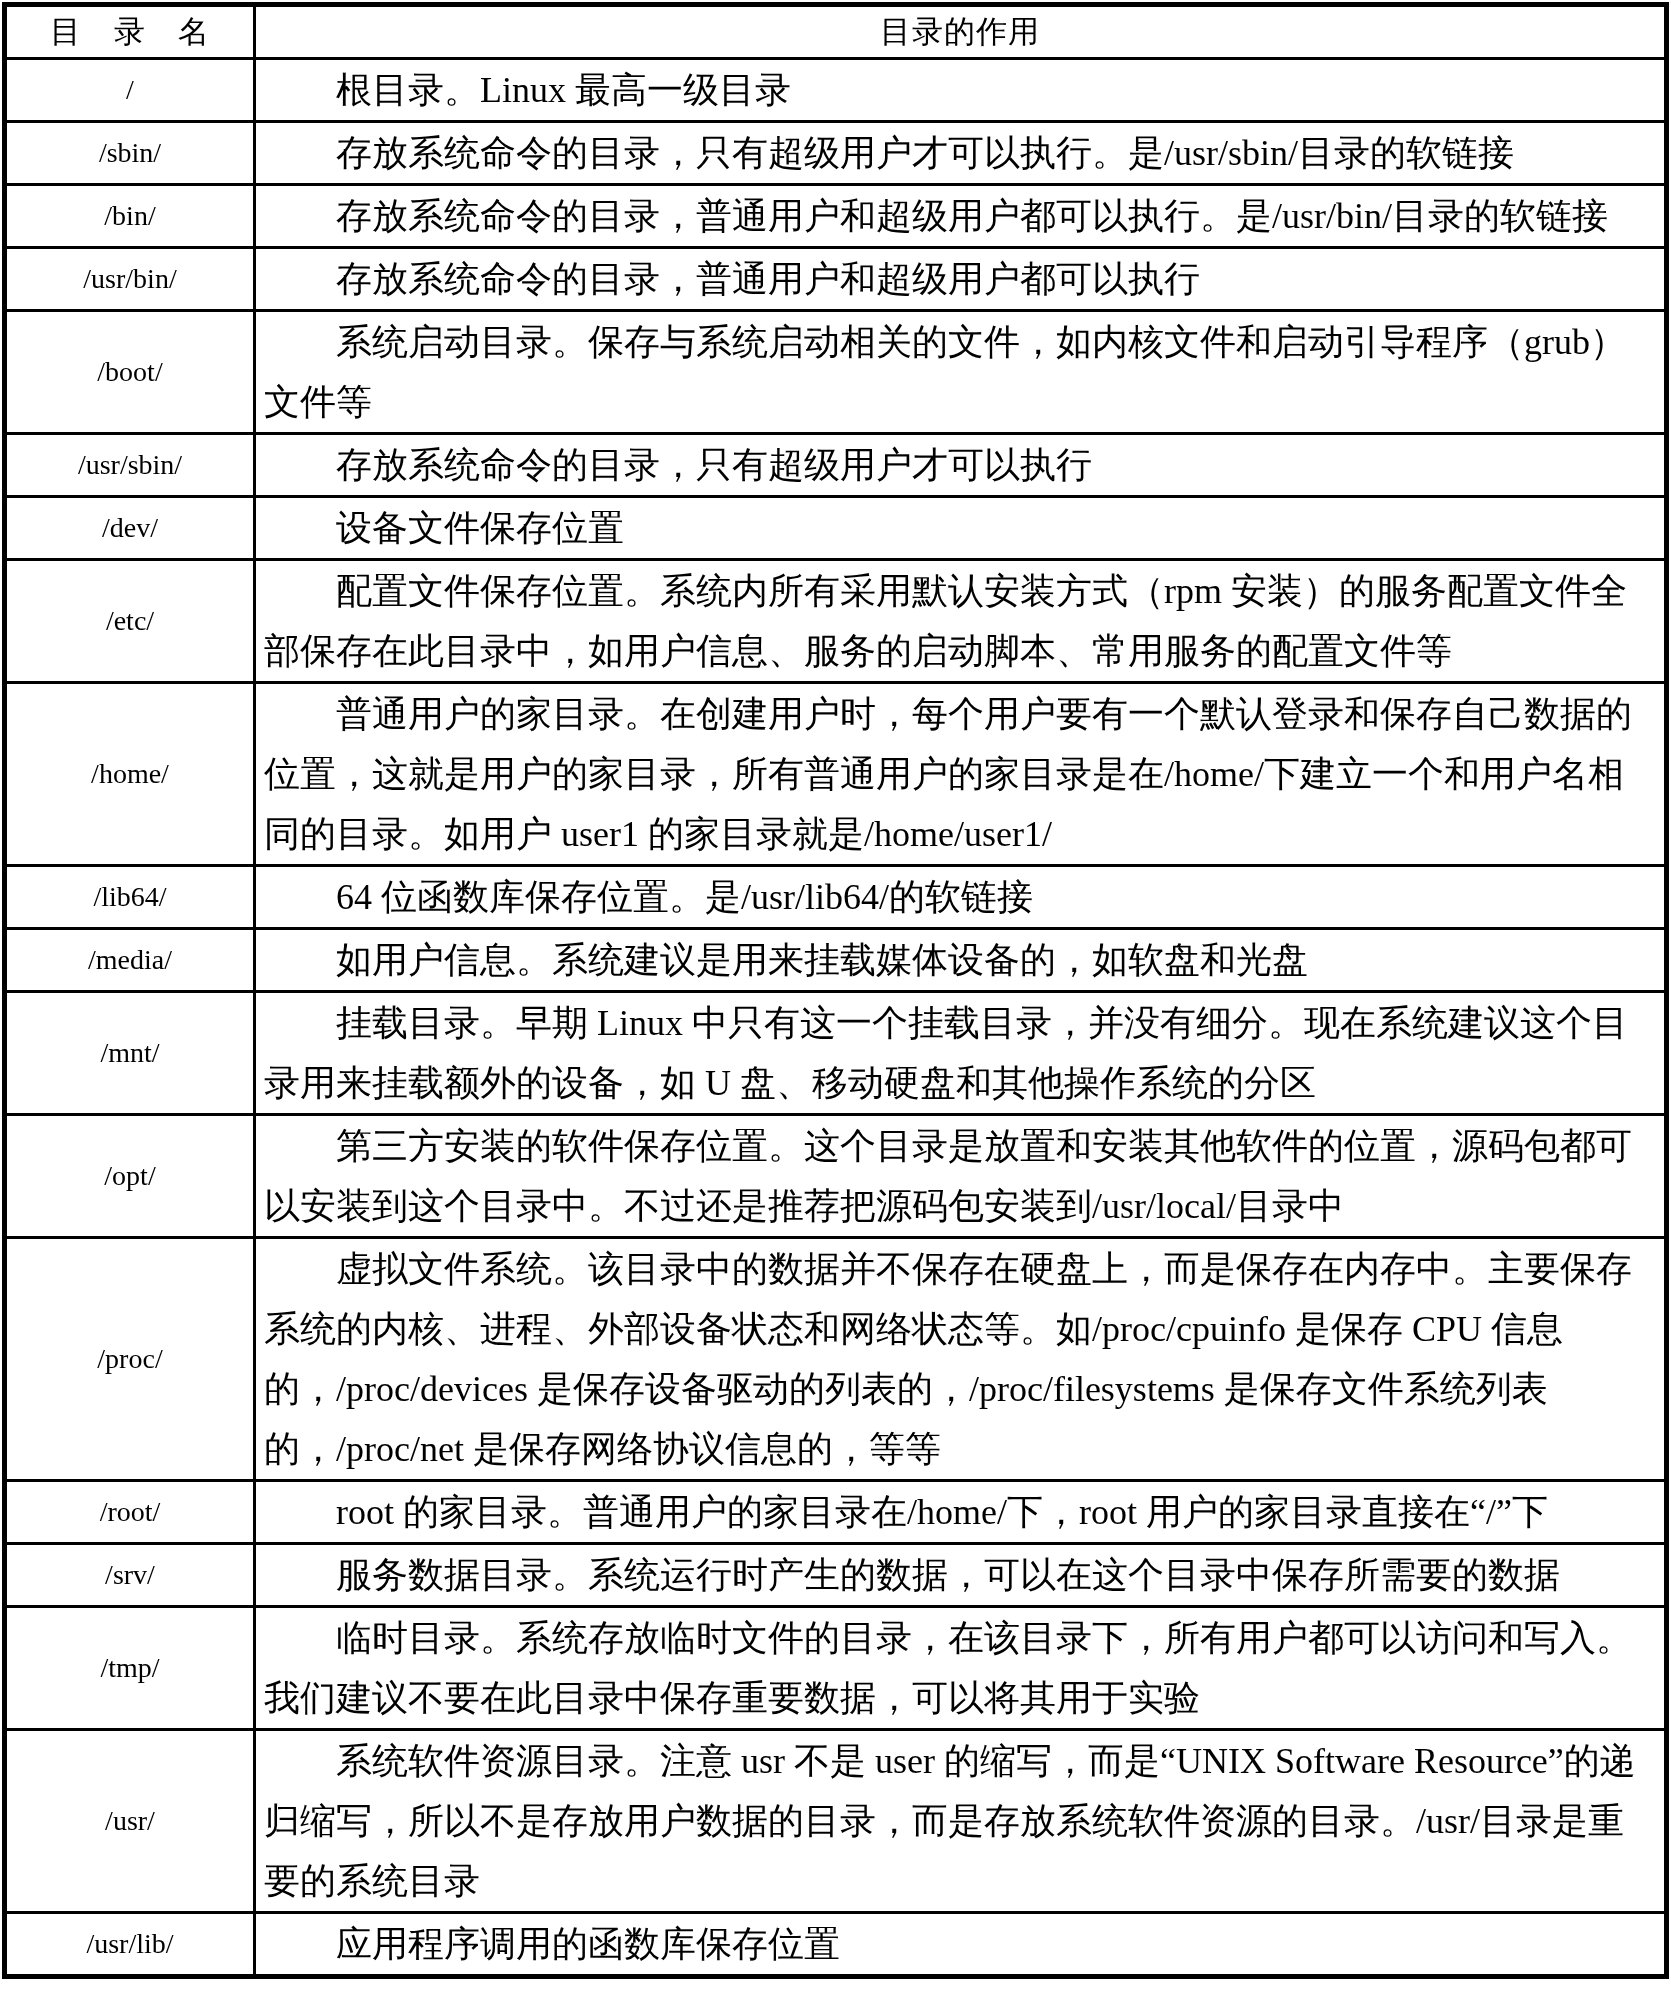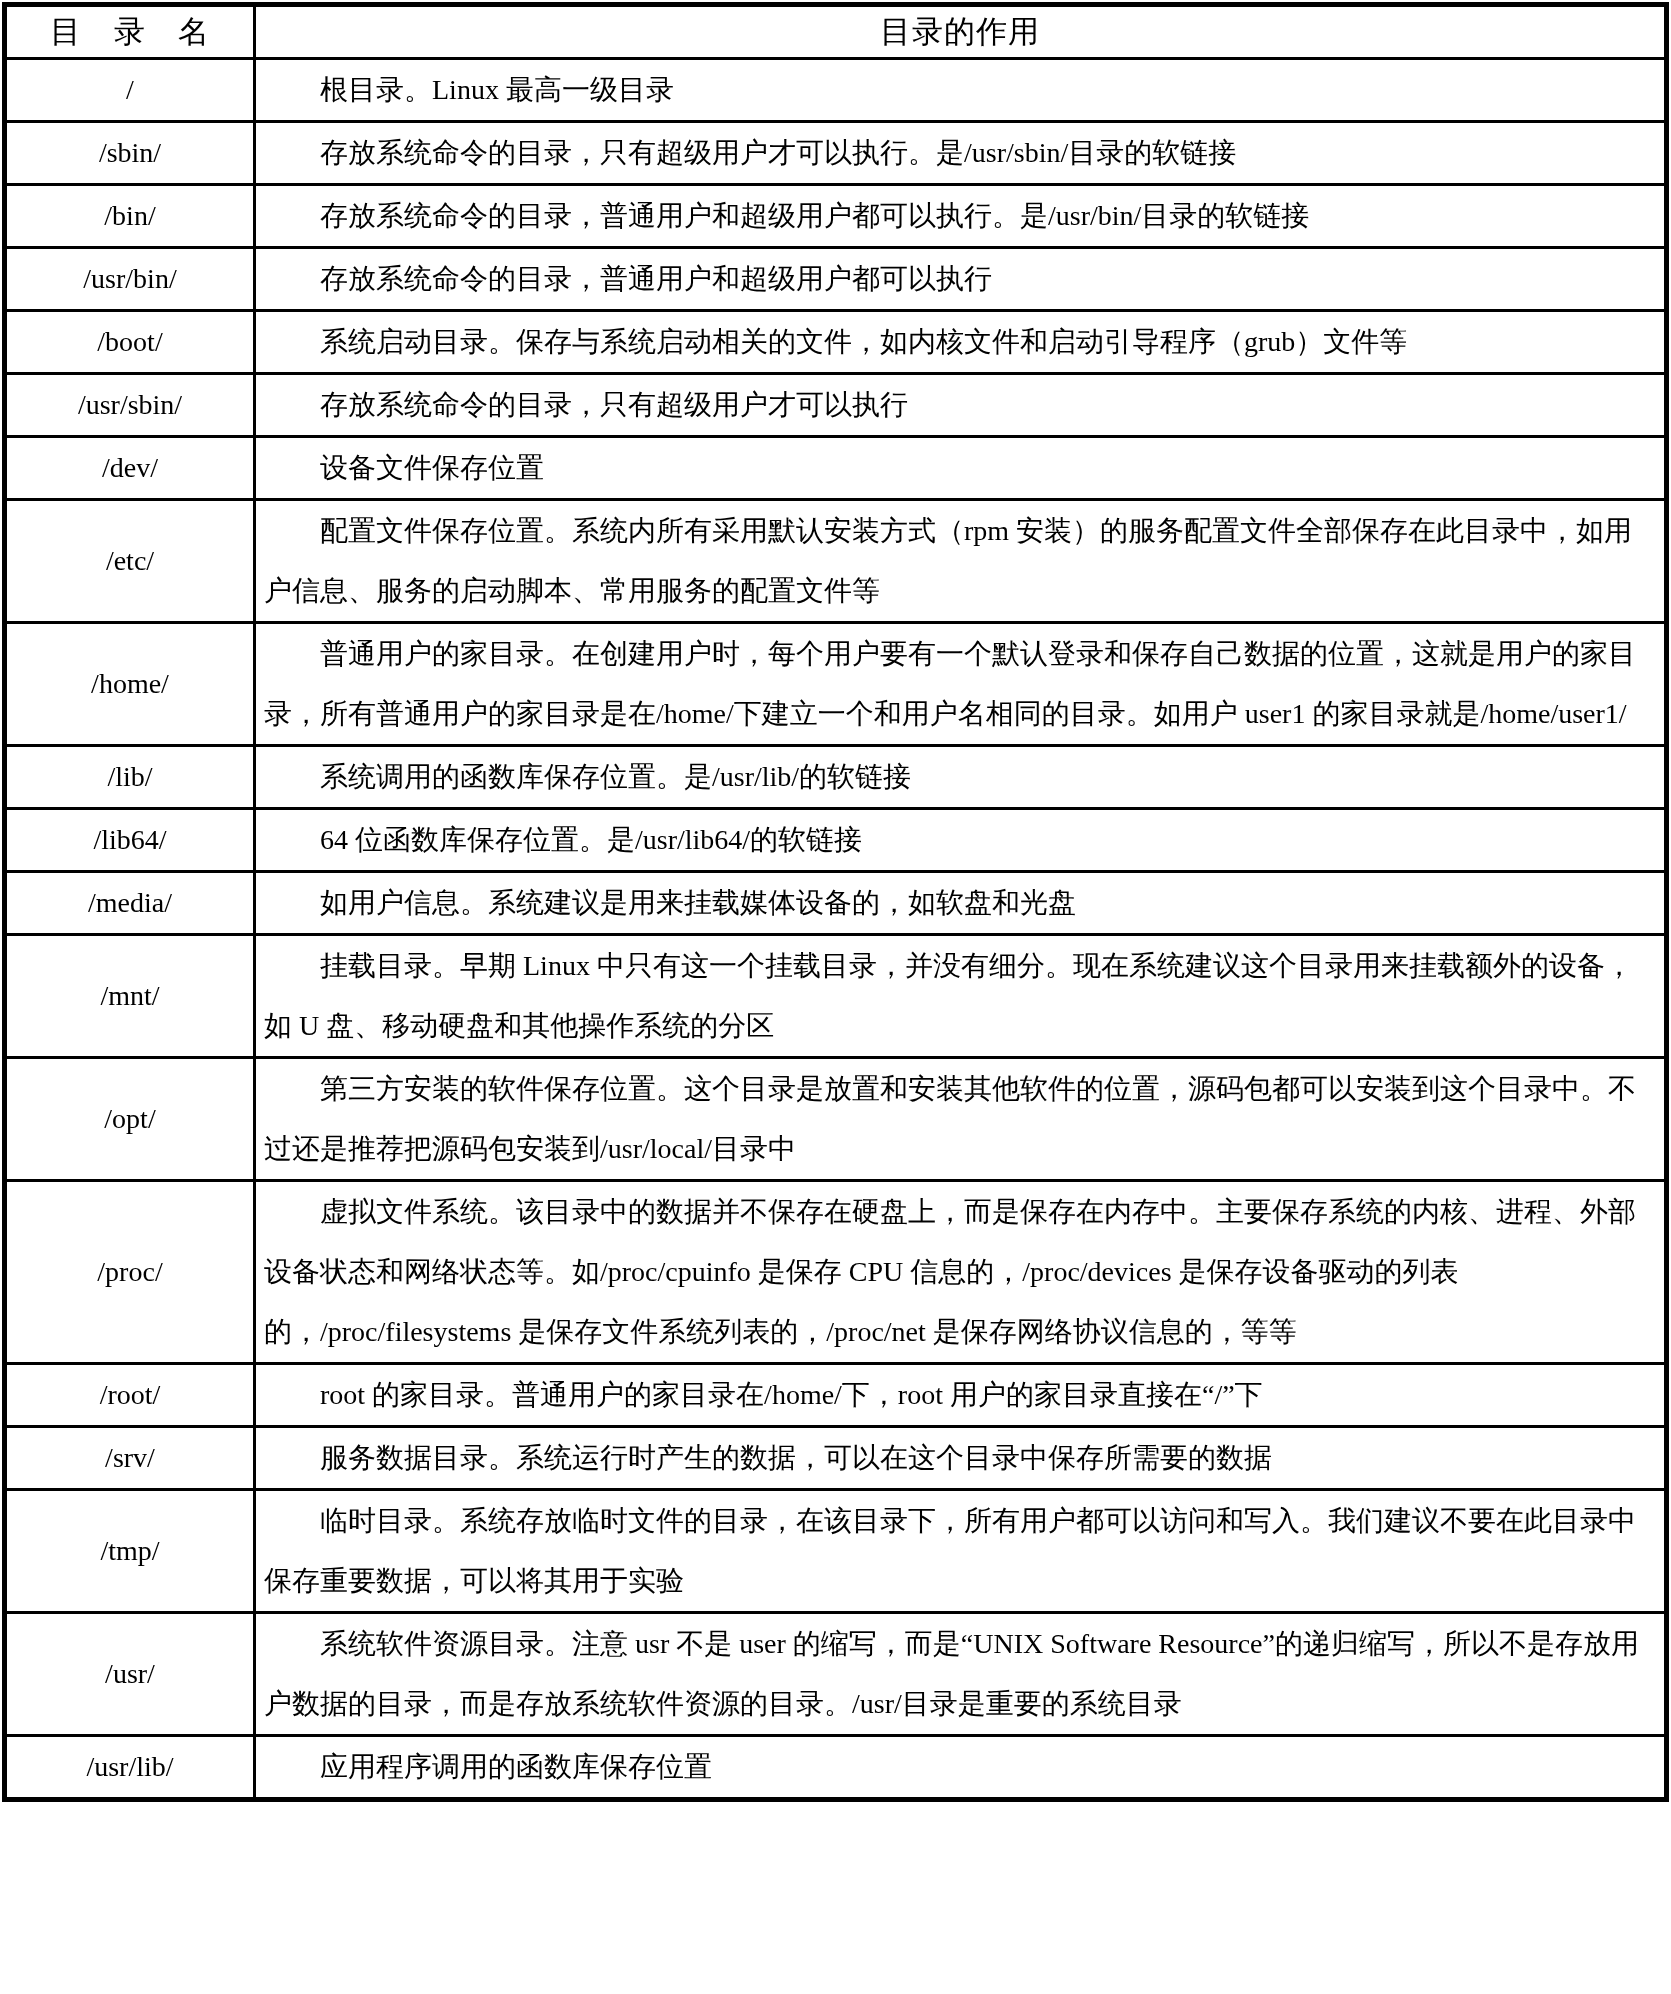--- a/index.html
+++ b/index.html
@@ -37,21 +37,21 @@
   }
   td.dir {
     text-align: center;
     vertical-align: middle;
     font-size: 28px;
     height: 59px;
     padding: 0 4px;
   }
   td.desc {
     vertical-align: middle;
-    font-size: 28px;
+    font-size: 36px;
     line-height: 60px;
     padding: 0 16px 0 8px;
     text-indent: 2em;
     text-align: left;
   }
 </style>
 </head>
 <body>
 
 <div class="page">
@@ -97,24 +97,20 @@
         </tr>
         <tr>
           <td class="dir">/etc/</td>
           <td class="desc">配置文件保存位置。系统内所有采用默认安装方式（rpm 安装）的服务配置文件全部保存在此目录中，如用户信息、服务的启动脚本、常用服务的配置文件等</td>
         </tr>
         <tr>
           <td class="dir">/home/</td>
           <td class="desc">普通用户的家目录。在创建用户时，每个用户要有一个默认登录和保存自己数据的位置，这就是用户的家目录，所有普通用户的家目录是在/home/下建立一个和用户名相同的目录。如用户 user1 的家目录就是/home/user1/</td>
         </tr>
         <tr>
-          <td class="dir">/lib/</td>
-          <td class="desc">系统调用的函数库保存位置。是/usr/lib/的软链接</td>
-        </tr>
-        <tr>
           <td class="dir">/lib64/</td>
           <td class="desc">64 位函数库保存位置。是/usr/lib64/的软链接</td>
         </tr>
         <tr>
           <td class="dir">/media/</td>
           <td class="desc">如用户信息。系统建议是用来挂载媒体设备的，如软盘和光盘</td>
         </tr>
         <tr>
           <td class="dir">/mnt/</td>
           <td class="desc">挂载目录。早期 Linux 中只有这一个挂载目录，并没有细分。现在系统建议这个目录用来挂载额外的设备，如 U 盘、移动硬盘和其他操作系统的分区</td>

